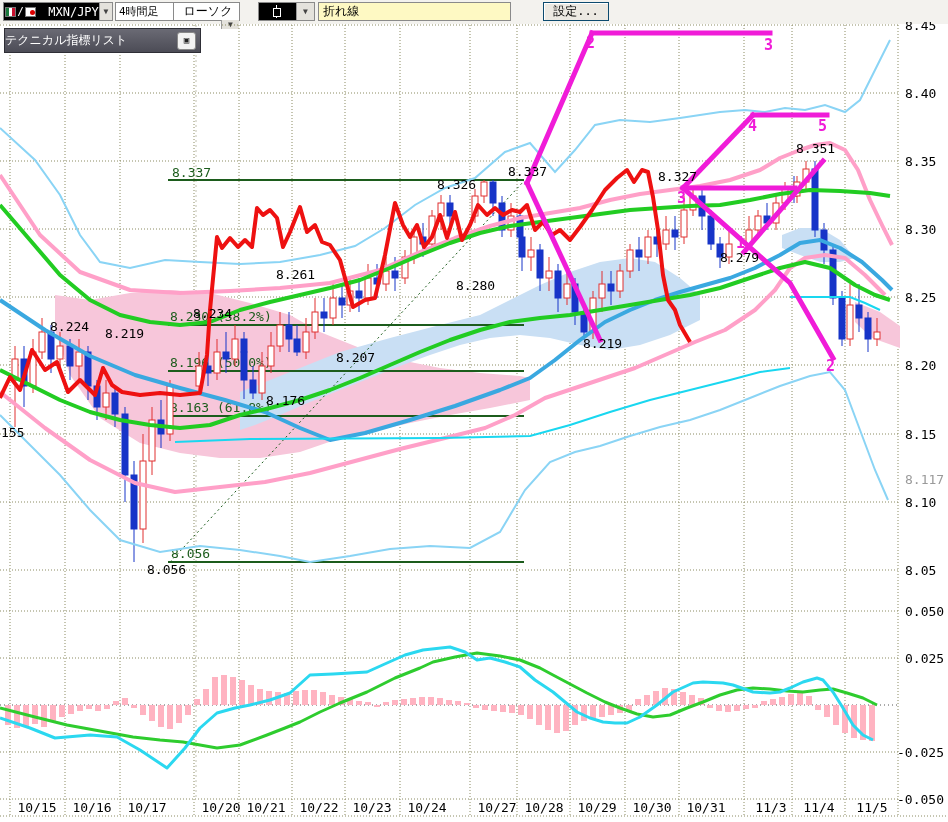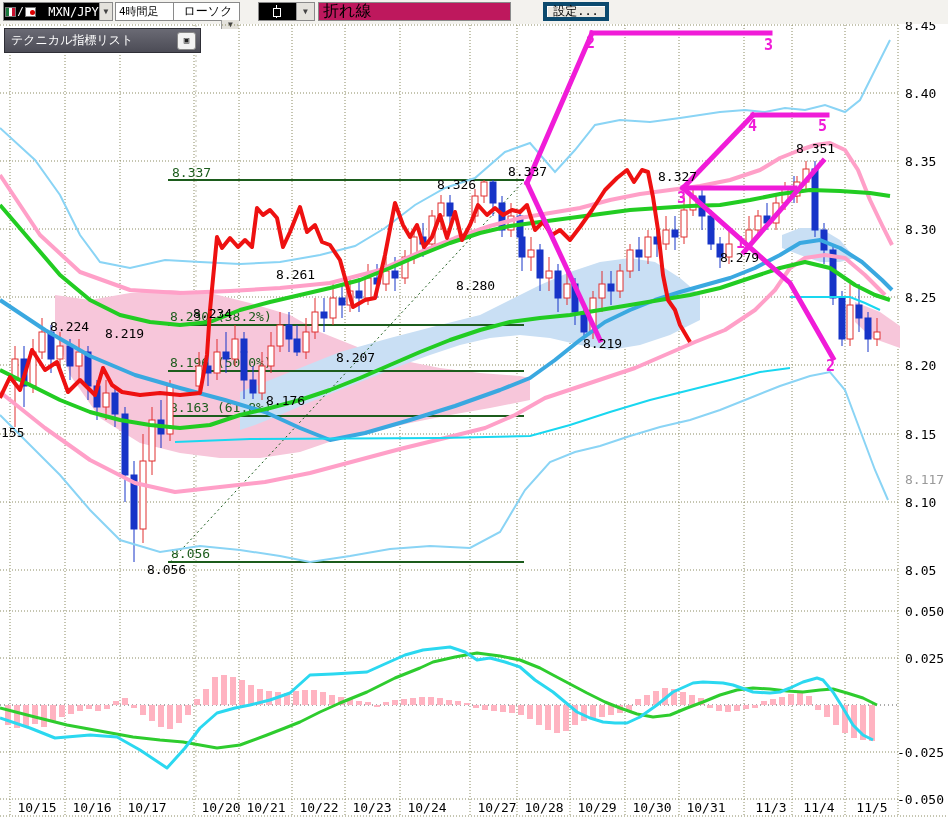--- a/index.html
+++ b/index.html
@@ -13,29 +13,29 @@
     border-left:1px solid #9a9a9a;display:flex;align-items:center;justify-content:center;
     font-size:8px;color:#444;}
   .combo.dark{background:#000;color:#fff;}
   .flag{width:15px;height:10px;display:inline-block;margin:0 1px;border:1px solid #777;box-sizing:border-box;}
   .flag-mx{background:linear-gradient(90deg,#1a7a3c 33%,#fff 33%,#fff 66%,#c8102e 66%);}
   .flag-jp{background:#fff;position:relative;}
   .flag-jp::after{content:"";position:absolute;left:4px;top:2px;width:5px;height:5px;border-radius:50%;background:#d00;}
   .candleglyph{display:inline-block;width:7px;height:13px;position:relative;margin-left:14px;}
   .candleglyph::before{content:"";position:absolute;left:3px;top:0;width:1px;height:13px;background:#fff;}
   .candleglyph::after{content:"";position:absolute;left:0;top:3px;width:6px;height:7px;background:#000;border:1px solid #fff;}
-  .field{position:absolute;top:2px;height:19px;border:1px solid #8a8a8a;background:#be185d;
-    font-size:16px;color:#000;display:flex;align-items:center;padding-left:4px;box-sizing:border-box;}
-  .btn{position:absolute;top:2px;height:19px;background:#ece9e2;border:4px solid #0c4a6e;
+  .field{position:absolute;top:2px;height:19px;border:1px solid #8a8a8a;background:#fef9c3;
+    font-size:12px;color:#000;display:flex;align-items:center;padding-left:4px;box-sizing:border-box;}
+  .btn{position:absolute;top:2px;height:19px;background:#ece9e2;border:1px solid #0c4a6e;
     box-shadow:inset 1px 1px 0 #fff;font-size:12px;color:#000;display:flex;align-items:center;
     justify-content:center;box-sizing:border-box;}
   
   #indicator-panel{position:absolute;left:4px;top:28px;width:197px;height:25px;
     background:linear-gradient(#6a6a74,#4c4c56);border:1px solid #2e2e36;box-sizing:border-box;
-    display:flex;align-items:center;color:#fff;font-size:12px;padding-left:6px;}
+    display:flex;align-items:center;color:#fff;font-size:12px;}
   #indicator-panel .winbtn{margin-left:auto;margin-right:4px;width:17px;height:16px;background:#f2f2f2;
     border:1px solid #888;border-radius:3px;display:flex;align-items:center;justify-content:center;
     font-size:9px;color:#222;line-height:1;}
   #chart-svg{position:absolute;left:0;top:22px;}
   text{font-family:"DejaVu Sans Mono","DejaVu Sans",monospace;}
 </style>
 </head>
 <body>
 <div id="app">
 

